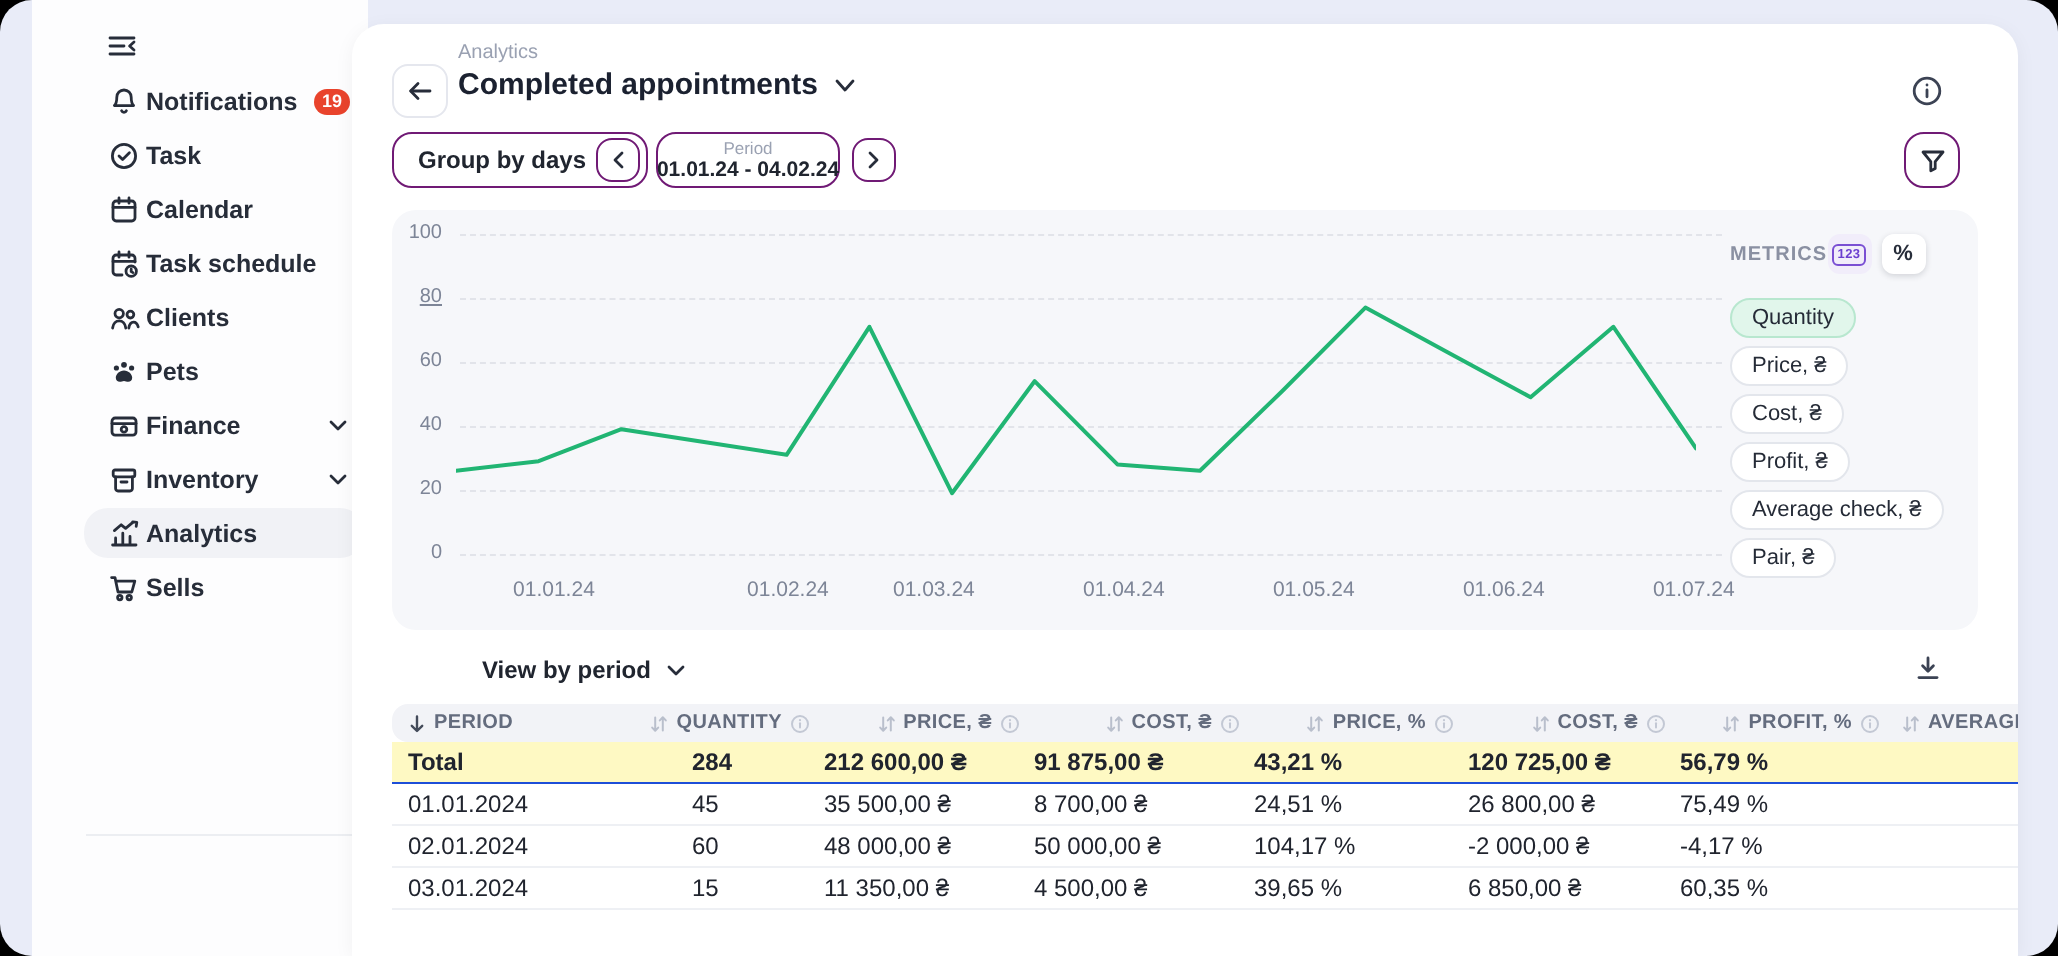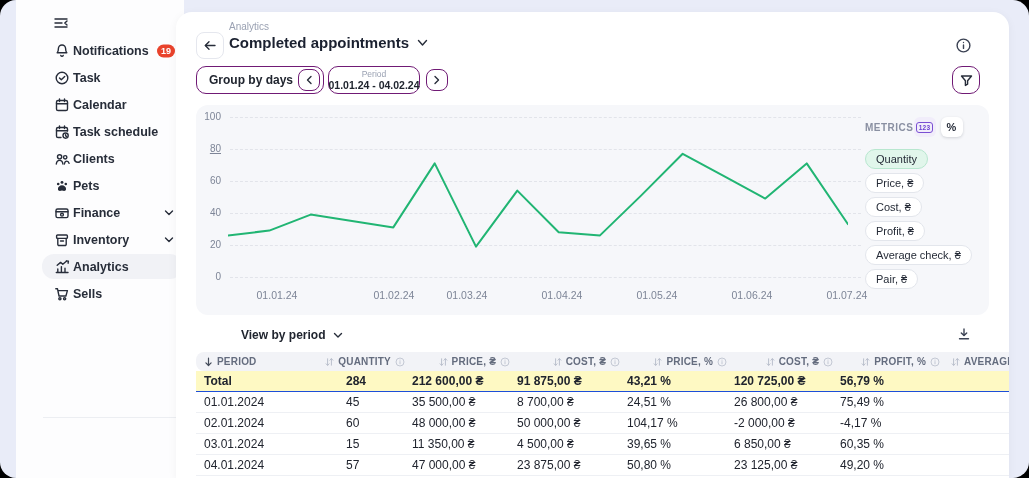--- a/index.html
+++ b/index.html
@@ -466,26 +466,16 @@
         <div class="trow tbody">
           <div class="cell first">03.01.2024</div>
           <div class="cell num">15</div>
           <div class="cell num">11 350,00 ₴</div>
           <div class="cell num">4 500,00 ₴</div>
           <div class="cell num">39,65 %</div>
           <div class="cell num">6 850,00 ₴</div>
           <div class="cell num">60,35 %</div>
           <div class="cell num"></div>
         </div>
-        <div class="trow tbody">
-          <div class="cell first">04.01.2024</div>
-          <div class="cell num">57</div>
-          <div class="cell num">47 000,00 ₴</div>
-          <div class="cell num">23 875,00 ₴</div>
-          <div class="cell num">50,80 %</div>
-          <div class="cell num">23 125,00 ₴</div>
-          <div class="cell num">49,20 %</div>
-          <div class="cell num"></div>
-        </div>
       </div>
 
   </div>
 </div>
 
 </body></html>

